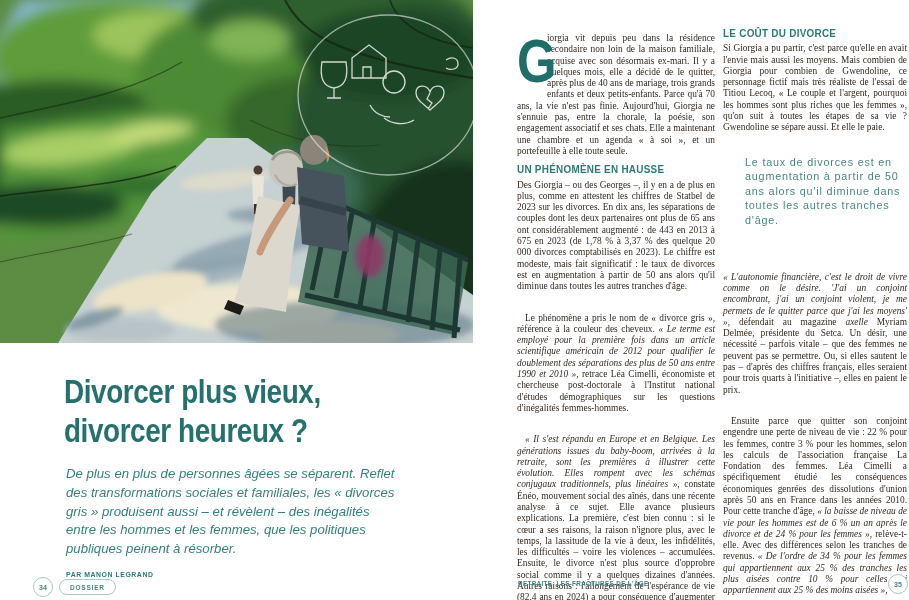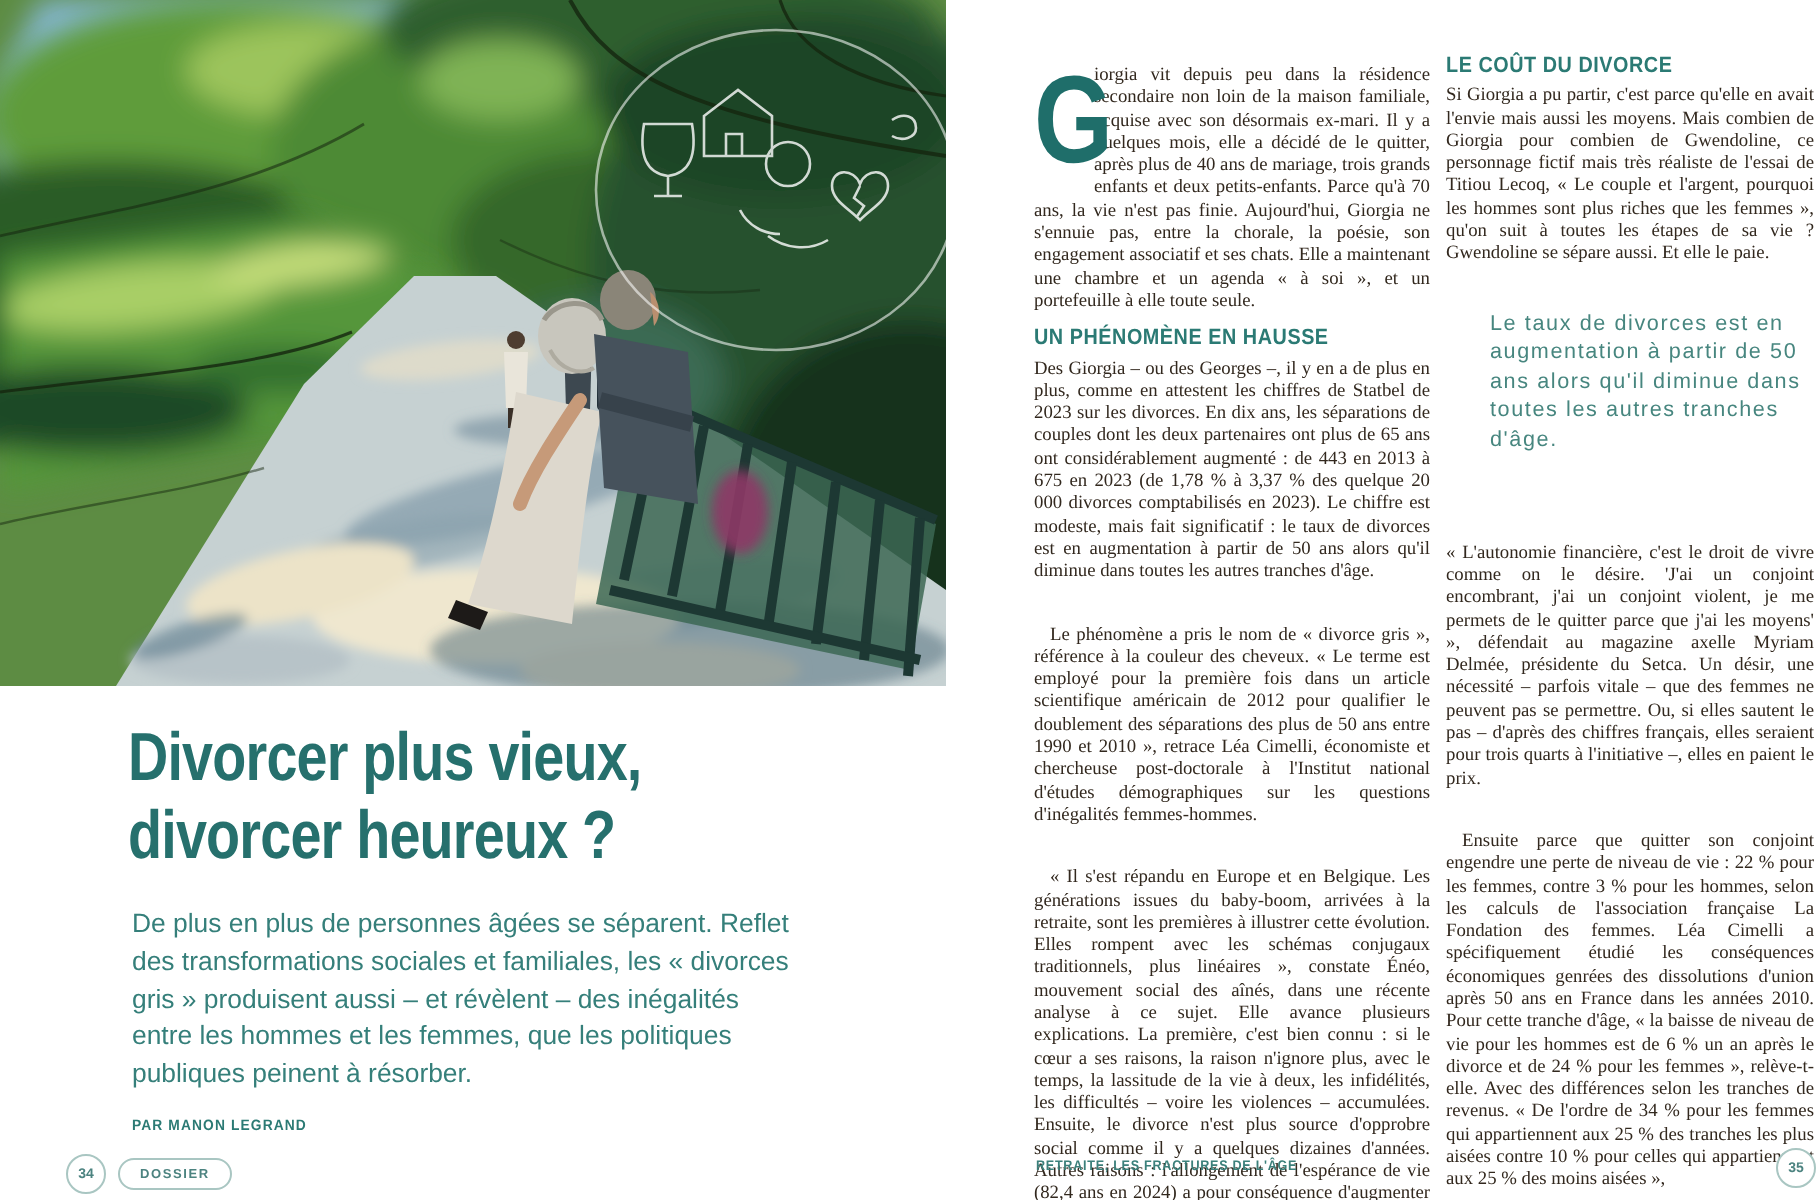--- a/index.html
+++ b/index.html
@@ -2,43 +2,43 @@
 <html lang="fr"><head>
 <meta charset="utf-8">
 <style>
   html,body{margin:0;padding:0;}
   body{width:909px;height:600px;background:#ffffff;position:relative;overflow:hidden;
        font-family:"Liberation Serif",serif;-webkit-font-smoothing:antialiased;}
   .abs{position:absolute;}
 
   
   #illustration{left:0;top:0;width:473px;height:343px;}
-  #title-block{left:64px;top:360px;width:350px;}
+  #title-block{left:64px;top:372px;width:350px;}
   h1.title{margin:0;font-family:"Liberation Sans",sans-serif;font-weight:700;
            font-size:34px;line-height:39px;color:#26706d;letter-spacing:-0.5px;
            transform:scaleX(0.82);transform-origin:left top;width:420px;}
   .standfirst{margin:15px 0 0 2px;width:332px;font-family:"Liberation Sans",sans-serif;
-              font-size:13.2px;line-height:18.8px;color:#357f7a;}
+              font-size:13.2px;line-height:18.8px;color:#357f7a;font-style:italic;}
   .byline{margin:11px 0 0 2px;font-family:"Liberation Sans",sans-serif;font-weight:700;
           font-size:7.5px;letter-spacing:0.6px;color:#2b7a74;transform:scaleX(0.92);transform-origin:left top;}
   .pagefoot{display:flex;align-items:center;gap:6px;}
   #foot-left{left:33px;top:577px;}
   .badge{box-sizing:border-box;border:1px solid #a9c6c2;color:#4c8380;
          font-family:"Liberation Sans",sans-serif;font-weight:700;
          display:flex;align-items:center;justify-content:center;background:#fff;}
   .badge.circle{width:20px;height:20px;border-radius:50%;font-size:7px;}
   .badge.pill{height:16px;border-radius:9px;padding:0 10px;font-size:6.5px;letter-spacing:0.8px;}
 
   
   .col{text-align:justify;color:#32281e;font-size:9.4px;line-height:11.3px;}
   #col1{left:517px;top:33px;width:198px;}
   #col2{left:723px;top:28px;width:184px;}
   .col p{margin:0;}
   .col p.ind{text-indent:8px;margin-top:20px;}
-  .it{}
+  .it{font-style:italic;}
   .sec-head{font-family:"Liberation Sans",sans-serif;font-weight:700;font-size:11px;
             color:#2b7a74;letter-spacing:0.3px;transform:scaleX(0.9);transform-origin:left top;
             white-space:nowrap;margin:0 0 4px 0;}
   #col1 .sec-head{margin-top:7px;}
   .dropcap{float:left;width:28px;height:56px;overflow:visible;
            font-family:"Liberation Sans",sans-serif;font-weight:700;font-size:62px;line-height:52px;
            color:#1f6e6a;transform:scaleX(0.82);transform-origin:left top;margin:2px 2px 0 0;}
   .pullquote{margin:21px 12px 44px 22px;width:162px;text-align:left;text-indent:0;
              font-family:"Liberation Sans",sans-serif;font-size:10.8px;line-height:14.6px;
              letter-spacing:0.8px;color:#47867f;}

